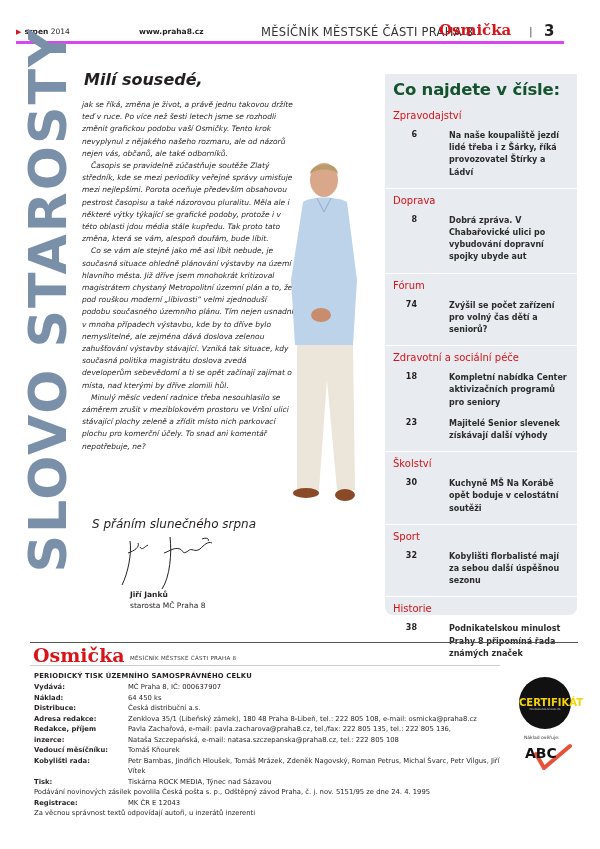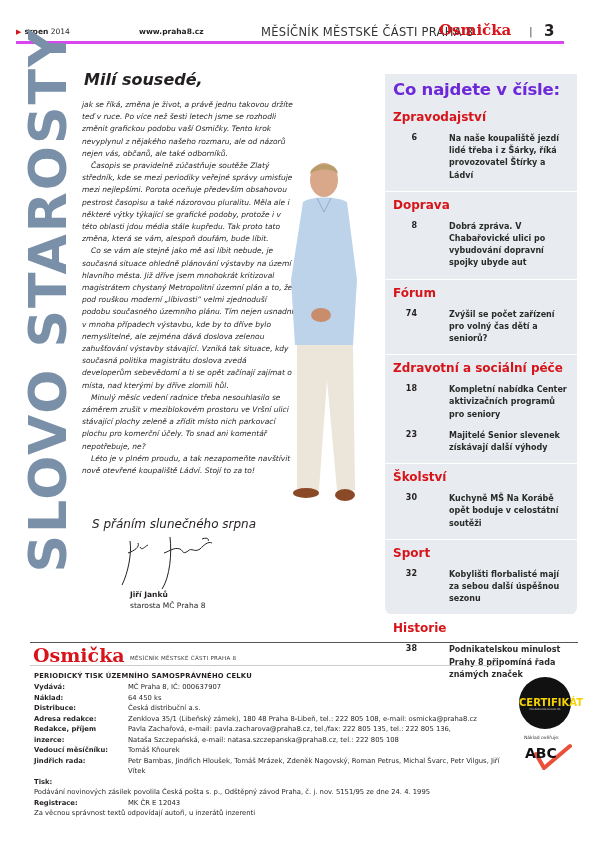--- a/index.html
+++ b/index.html
@@ -29,22 +29,22 @@
   .greet { position: absolute; left: 92px; top: 517px; font-style: italic; font-size: 12px; }
   .sig { position: absolute; left: 118px; top: 533px; width: 110px; height: 60px; }
   .sname { position: absolute; left: 130px; top: 590px; font-size: 7.5px; font-weight: bold; }
   .srole { position: absolute; left: 130px; top: 601px; font-size: 7.5px; }
 
   
   .photo { position: absolute; left: 277px; top: 160px; width: 90px; height: 345px; }
 
   
   .toc { position: absolute; left: 385px; top: 74px; width: 192px; height: 541px; background: #e8ebef; border-radius: 0 0 8px 8px; padding: 6px 8px 0 8px; }
-  .toc h2 { font-family: "DejaVu Sans", sans-serif; font-weight: bold; font-size: 16.5px; color: #6d28d9; margin-bottom: 11px; margin-left: 0; letter-spacing: -0.2px; }
-  .sec { font-size: 12px; font-weight: bold; color: #d7141a; margin-bottom: 9px; }
+  .toc h2 { font-family: "DejaVu Sans", sans-serif; font-weight: bold; font-size: 16.5px; color: #14532d; margin-bottom: 11px; margin-left: 0; letter-spacing: -0.2px; }
+  .sec { font-size: 10px; font-weight: normal; color: #d7141a; margin-bottom: 9px; }
   .item { display: flex; margin-bottom: 9px; }
   .item .num { width: 22px; font-size: 8px; font-weight: bold; padding-left: 2px; text-align: right; padding-right: 8px; flex: none; width: 32px; }
   .item .txt { font-size: 8px; line-height: 12.2px; font-weight: bold; color: #2b2b2b; margin-left: 24px; }
   .sep-line { border-top: 1px solid #fff; margin: 0 -8px 6px -8px; }
 
   
   .fline { position: absolute; left: 30px; top: 642px; width: 548px; border-top: 1.5px solid #555; }
   .fbrand { position: absolute; left: 33px; top: 644px; font-family: "DejaVu Serif", serif; font-weight: bold; color: #d7141a; font-size: 19px; }
   .fmag { position: absolute; left: 130px; top: 655px; font-size: 5.5px; letter-spacing: 0.3px; color: #333; }
   .fline2 { position: absolute; left: 30px; top: 665px; width: 470px; border-top: 1px solid #ccc; }
@@ -77,21 +77,20 @@
 <div class="vtitle">
   <span>SLOVO STAROSTY</span>
 </div>
 
 <div class="letter">
   <h1>Milí sousedé,</h1>
   <p>jak se říká, změna je život, a právě jednu takovou držíte teď v ruce. Po více než šesti letech jsme se rozhodli změnit grafickou podobu vaší Osmičky. Tento krok nevyplynul z nějakého našeho rozmaru, ale od názorů nejen vás, občanů, ale také odborníků.</p>
   <p class="ind">Časopis se pravidelně zúčastňuje soutěže Zlatý středník, kde se mezi periodiky veřejné správy umisťuje mezi nejlepšími. Porota oceňuje především obsahovou pestrost časopisu a také názorovou pluralitu. Měla ale i některé výtky týkající se grafické podoby, protože i v této oblasti jdou média stále kupředu. Tak proto tato změna, která se vám, alespoň doufám, bude líbit.</p>
   <p class="ind">Co se vám ale stejně jako mě asi líbit nebude, je současná situace ohledně plánování výstavby na území hlavního města. Již dříve jsem mnohokrát kritizoval magistrátem chystaný Metropolitní územní plán a to, že pod rouškou moderní „líbivosti“ velmi zjednoduší podobu současného územního plánu. Tím nejen usnadní v mnoha případech výstavbu, kde by to dříve bylo nemyslitelné, ale zejména dává doslova zelenou zahušťování výstavby stávající. Vzniká tak situace, kdy současná politika magistrátu doslova zvedá developerům sebevědomí a ti se opět začínají zajímat o místa, nad kterými by dříve zlomili hůl.</p>
   <p class="ind">Minulý měsíc vedení radnice třeba nesouhlasilo se záměrem zrušit v meziblokovém prostoru ve Vršní ulici stávající plochy zeleně a zřídit místo nich parkovací plochu pro komerční účely. To snad ani komentář nepotřebuje, ne?</p>
-  <p class="ind">Léto je v plném proudu, a tak nezapomeňte navštívit nově otevřené koupaliště Ládví. Stojí to za to!</p>
 </div>
 <div class="greet">S přáním slunečného srpna</div>
 <svg class="sig" viewBox="0 0 110 60">
   <path d="M12 8 C14 20 10 40 4 52 M10 20 C16 18 22 14 20 10 M22 14 C24 18 26 14 30 12" fill="none" stroke="#222" stroke-width="1"></path>
   <path d="M52 4 C54 20 52 44 44 56 M46 20 C52 18 56 14 62 16 C66 18 64 22 70 18 C74 14 76 20 82 16 C86 12 90 8 94 10 M84 6 C88 4 92 6 90 8" fill="none" stroke="#222" stroke-width="1"></path>
 </svg>
 <div class="sname">Jiří Janků</div>
 <div class="srole">starosta MČ Praha 8</div>
 
 <svg class="photo" viewBox="0 0 90 345">
@@ -191,25 +190,26 @@
     </div>
   <div class="row">
       <span class="k">Redakce, příjem inzerce:</span>
       <span class="v"><span>Pavla Zachařová, e-mail: pavla.zacharova@praha8.cz, tel./fax: 222 805 135, tel.: 222 805 136,</span><br><span>Nataša Szczepańská, e-mail: natasa.szczepanska@praha8.cz, tel.: 222 805 108</span></span>
     </div>
   <div class="row">
       <span class="k">Vedoucí měsíčníku:</span>
       <span class="v">Tomáš Kňourek</span>
     </div>
   <div class="row">
-      <span class="k">Jindřich rada:</span>
+      <span class="k">Kobylišti rada:</span>
       <span class="v">Petr Bambas, Jindřich Hloušek, Tomáš Mrázek, Zdeněk Nagovský, Roman Petrus, Michal Švarc, Petr Vilgus, Jiří Vítek</span>
     </div>
   <div class="row">
       <span class="k">Tisk:</span>
+      <span class="v">Tiskárna ROCK MEDIA, Týnec nad Sázavou</span>
     </div>
   <div class="full">Podávání novinových zásilek povolila Česká pošta s. p., Odštěpný závod Praha, č. j. nov. 5151/95 ze dne 24. 4. 1995</div>
   <div class="row">
       <span class="k">Registrace:</span>
       <span class="v">MK ČR E 12043</span>
     </div>
   <div class="full">Za věcnou správnost textů odpovídají autoři, u inzerátů inzerenti</div>
 </div>
 
 <div class="cert">

